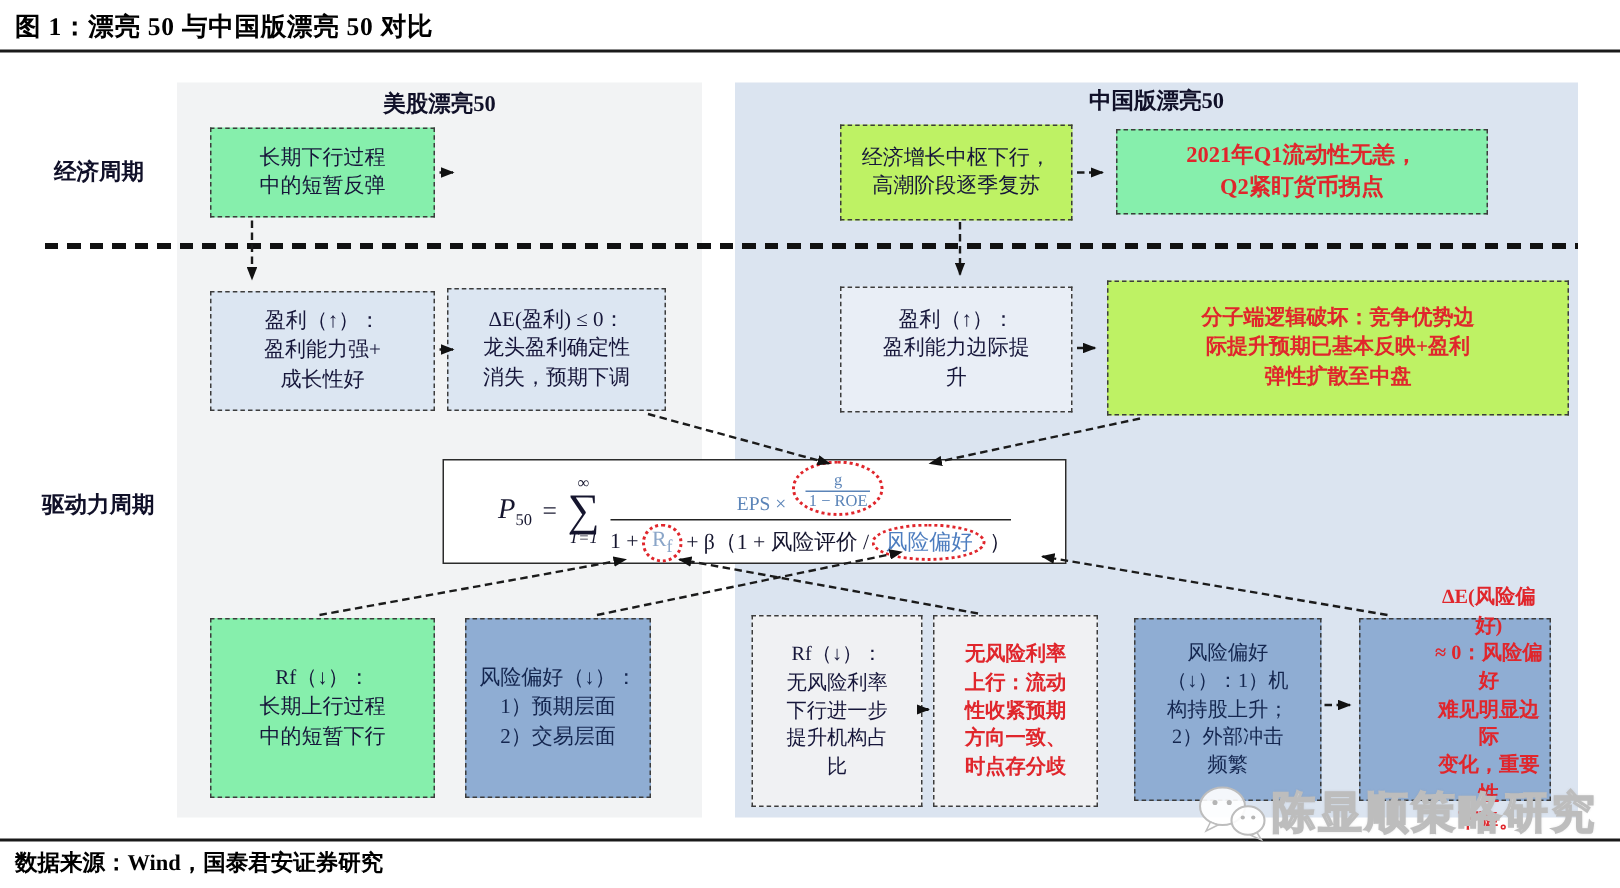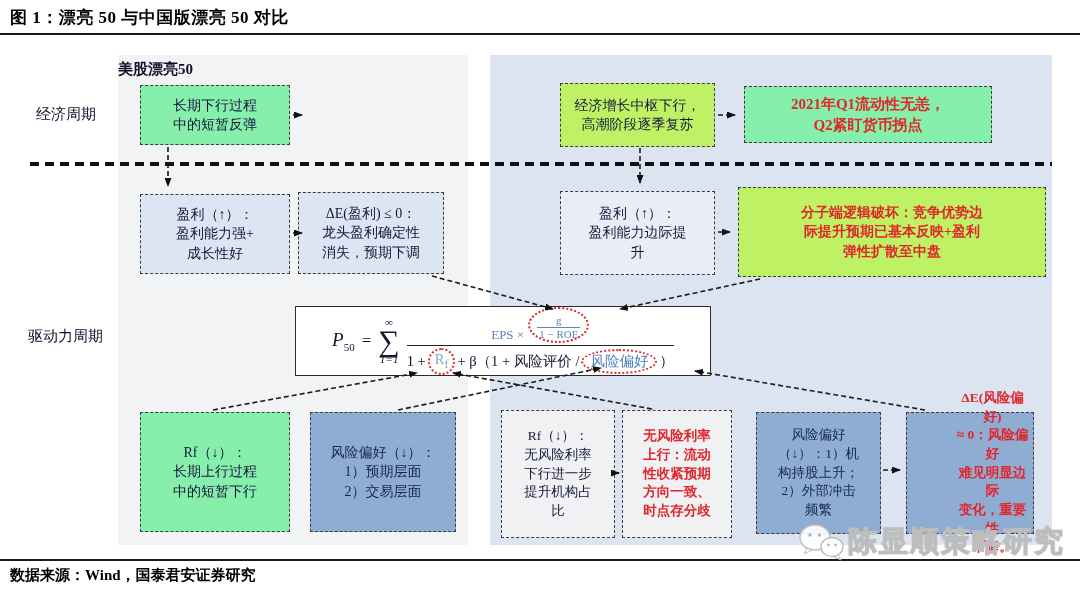--- a/index.html
+++ b/index.html
@@ -7,22 +7,22 @@
         font-family:"Liberation Serif","DejaVu Serif",serif;color:#15152e;}
   .abs{position:absolute;}
   
   .title{left:10px;top:6px;font-size:17px;font-weight:700;color:#000;letter-spacing:.5px;}
   .rule-top{left:0;top:33px;width:1080px;height:2px;background:#1a1a1a;}
   .rule-bottom{left:0;top:559px;width:1080px;height:2px;background:#1a1a1a;}
   .source{left:10px;top:566px;font-size:15px;font-weight:700;color:#000;}
   
   .panel-us{left:118px;top:55px;width:350px;height:490px;background:#f2f3f4;z-index:1;}
   .panel-cn{left:490px;top:55px;width:562px;height:490px;background:#dbe4f0;z-index:1;}
-  .col-header{z-index:3;font-size:15px;font-weight:700;text-align:left;color:#101028;}
-  .row-label{z-index:3;font-size:15px;font-weight:400;color:#101028;}
+  .col-header{z-index:3;font-size:15px;font-weight:700;text-align:center;color:#101028;}
+  .row-label{z-index:3;font-size:15px;font-weight:700;color:#101028;}
   .divider{left:30px;top:162px;width:1022px;height:4px;z-index:2;
            background:repeating-linear-gradient(90deg,#111 0 9px,transparent 9px 15px);}
   
   .box{z-index:3;border:1.5px dashed #3c3c3c;display:flex;align-items:center;justify-content:center;
        text-align:center;white-space:pre-line;font-size:14px;line-height:1.38;box-sizing:border-box;
        padding:2px 3px;color:#16163a;}
   .bg-white{background:#86efac;}
   .bg-light{background:#f0f1f3;}
   .bg-lblue{background:#dce6f2;}
   .bg-gblue{background:#e9eef6;}
@@ -64,20 +64,21 @@
 
 <div class="page">
 
   <div class="abs title">图 1：漂亮 50 与中国版漂亮 50 对比</div>
   <div class="abs rule-top"></div>
 
   <div class="abs panel-us"></div>
   <div class="abs panel-cn"></div>
 
   <div class="abs col-header" style="left:118px;top:60px;width:350px;">美股漂亮50</div>
+  <div class="abs col-header" style="left:490px;top:58px;width:562px;">中国版漂亮50</div>
 
   <div class="abs row-label" style="left:36px;top:105px;">经济周期</div>
   <div class="abs row-label" style="left:28px;top:327px;">驱动力周期</div>
 
   <div class="abs divider"></div>
 
   <div class="abs box bg-white" style="left:140px;top:85px;width:150px;height:60px;">长期下行过程
 中的短暂反弹</div>
   <div class="abs box bg-hblue" style="left:560px;top:83px;width:155px;height:64px;">经济增长中枢下行，
 高潮阶段逐季复苏</div>
@@ -121,21 +122,21 @@
         <span>+ β（1 + 风险评价 /</span>
         <span class="rdot"><span class="bluedeep">风险偏好</span></span>
         <span>）</span>
       </span>
     </span>
   </div>
 
   <div class="abs box bg-white" style="left:140px;top:412px;width:150px;height:120px;">Rf（↓）：
 长期上行过程
 中的短暂下行</div>
-  <div class="abs box bg-mblue" style="left:310px;top:412px;width:146px;height:120px;">风险偏好（↓）：
+  <div class="abs box bg-mblue" style="left:310px;top:412px;width:124px;height:120px;">风险偏好（↓）：
 1）预期层面
 2）交易层面</div>
   <div class="abs box bg-light sm" style="left:501px;top:410px;width:114px;height:128px;">Rf（↓）：
 无风险利率
 下行进一步
 提升机构占
 比</div>
   <div class="abs box bg-light sm red-bold" style="left:622px;top:410px;width:110px;height:128px;">无风险利率
 上行：流动
 性收紧预期

